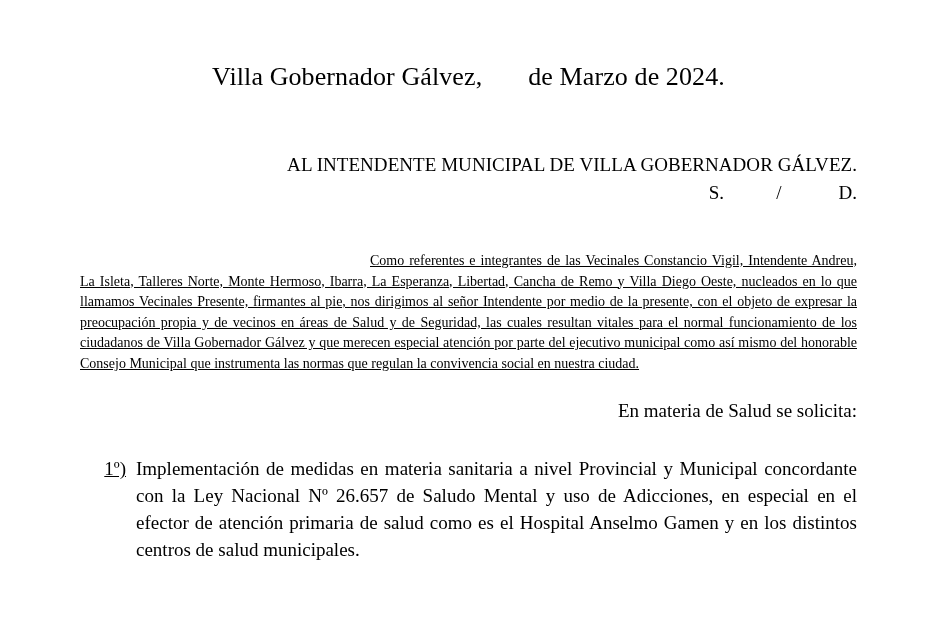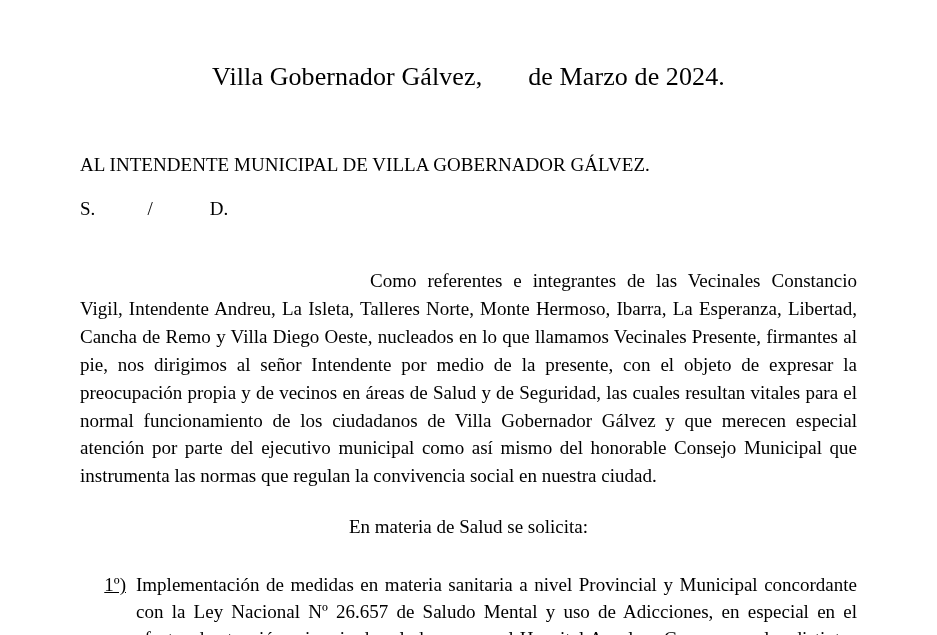--- a/index.html
+++ b/index.html
@@ -35,46 +35,48 @@
     display: inline-block;
     width: 46px;
   }
   .date-rest {
     display: inline-block;
   }
   .addressee {
     margin-top: 60px;
     font-size: 19px;
     line-height: 1.42;
+    text-align: right;
   }
   .addressee-line1 {
     letter-spacing: 0.05px;
   }
   .addressee-line2 {
     text-decoration: underline;
     text-underline-offset: 2px;
   }
   .addressee-line3 {
-    margin-top: 17px;
+    margin-top: 1px;
     white-space: pre;
   }
   .body-block {
     margin-top: 44px;
-    font-size: 19px;
+    font-size: 14px;
     line-height: 1.47;
     text-align: justify;
     text-justify: inter-word;
+    text-decoration: underline;
   }
   .body-block .indent {
     display: inline-block;
     width: 290px;
   }
   .subheading {
     margin-top: 26px;
-    text-align: center;
+    text-align: right;
     font-size: 19px;
   }
   .item-list {
     margin-top: 34px;
   }
   .item {
     display: flex;
     align-items: flex-start;
     font-size: 19px;
     line-height: 1.42;

